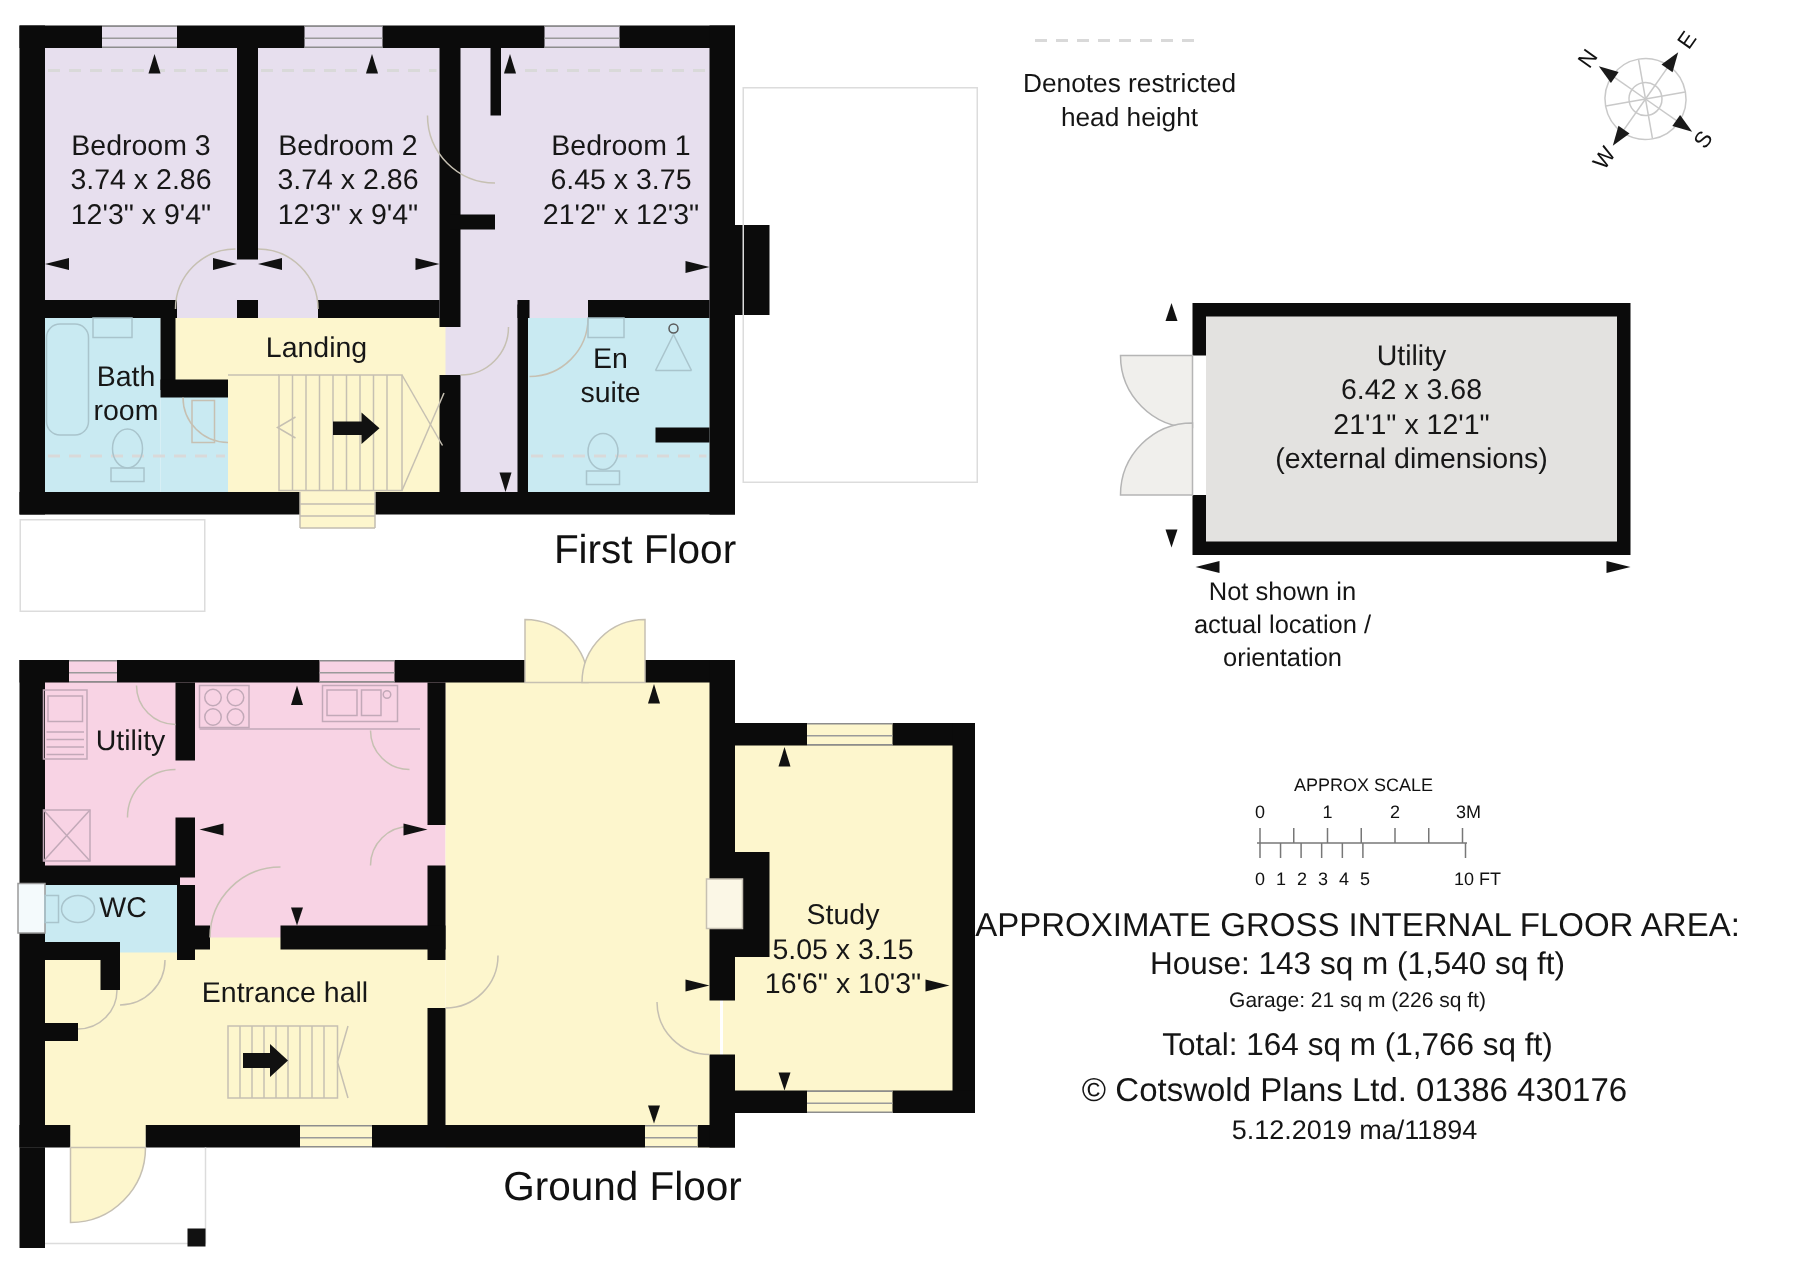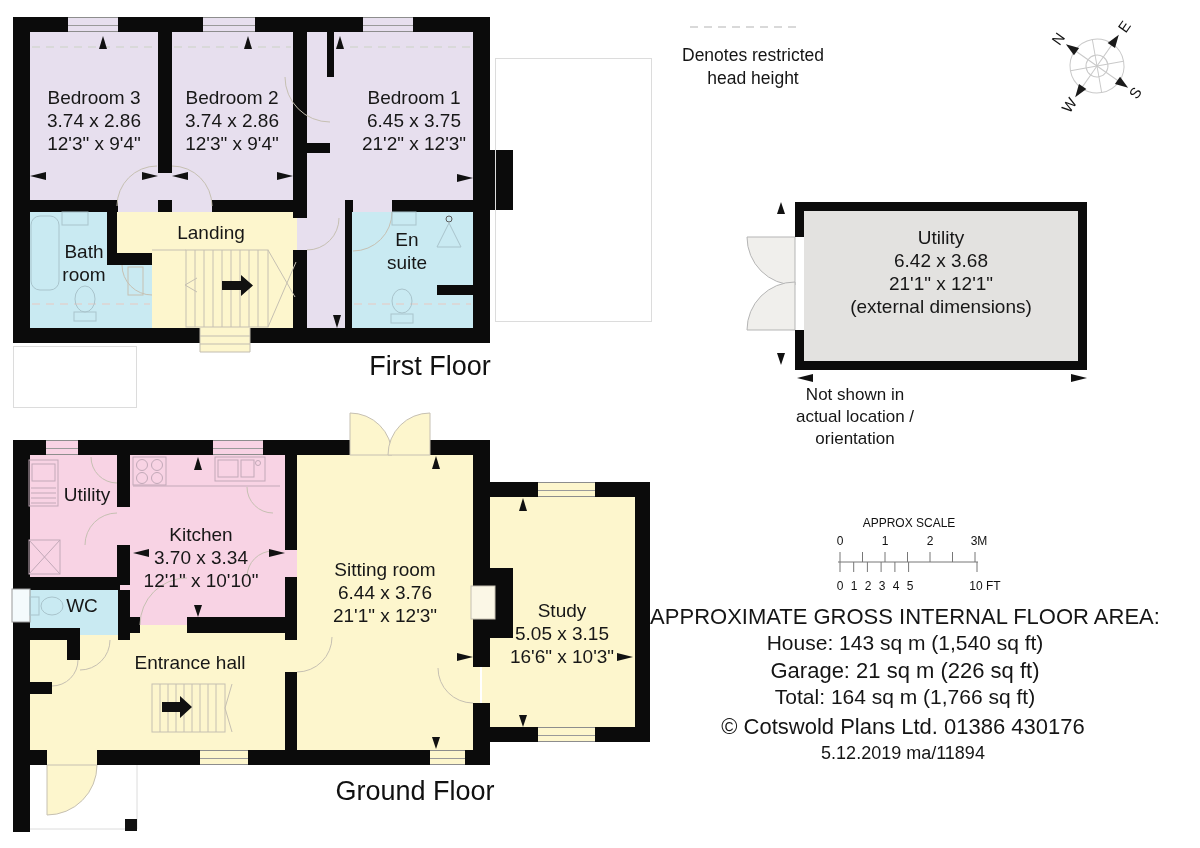--- a/index.html
+++ b/index.html
@@ -362,32 +362,22 @@
   </div>
   <div class="lbl" style="left:407px;top:228px">
     <div>En</div>
     <div>suite</div>
   </div>
   <div class="floor-title" style="left:430px;top:351px">First Floor</div>
 
   <div class="lbl" style="left:87px;top:483px">
     <div>Utility</div>
   </div>
-  <div class="lbl" style="left:201px;top:523px">
-    <div class="rname">Kitchen</div>
-    <div class="rdim">3.70 x 3.34</div>
-    <div class="rdim">12'1" x 10'10"</div>
-  </div>
   <div class="lbl" style="left:82px;top:594px">
     <div>WC</div>
-  </div>
-  <div class="lbl" style="left:385px;top:558px">
-    <div class="rname">Sitting room</div>
-    <div class="rdim">6.44 x 3.76</div>
-    <div class="rdim">21'1" x 12'3"</div>
   </div>
   <div class="lbl" style="left:562px;top:599px">
     <div class="rname">Study</div>
     <div class="rdim">5.05 x 3.15</div>
     <div class="rdim">16'6" x 10'3"</div>
   </div>
   <div class="lbl" style="left:190px;top:651px">
     <div>Entrance hall</div>
   </div>
   <div class="floor-title" style="left:415px;top:776px">Ground Floor</div>
@@ -404,18 +394,18 @@
     <div class="rdim">(external dimensions)</div>
   </div>
   <div class="txt" style="left:905px;top:604px;font-size:22px">APPROXIMATE GROSS INTERNAL FLOOR AREA:</div>
 
   <div class="txt" style="left:855px;top:384px;font-size:17px;line-height:22px">
     <div>Not shown in</div>
     <div>actual location /</div>
     <div>orientation</div>
   </div>
   <div class="txt" style="left:905px;top:631px;font-size:21px">House: 143 sq m (1,540 sq ft)</div>
-  <div class="txt" style="left:905px;top:658px;font-size:22px">Garage: 21 sq m (226 sq ft)</div>
+  <div class="txt" style="left:905px;top:658px;font-size:14px">Garage: 21 sq m (226 sq ft)</div>
   <div class="txt" style="left:905px;top:685px;font-size:21px">Total: 164 sq m (1,766 sq ft)</div>
   <div class="txt" style="left:903px;top:714px;font-size:22px">©  Cotswold Plans Ltd. 01386 430176</div>
   <div class="txt" style="left:903px;top:743px;font-size:18px">5.12.2019 ma/11894</div>
 
 </div>
 
 </body></html>

